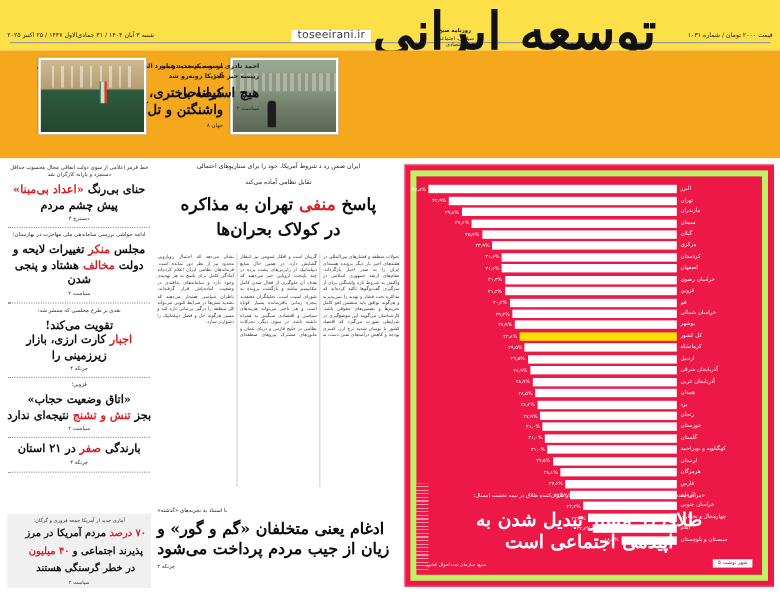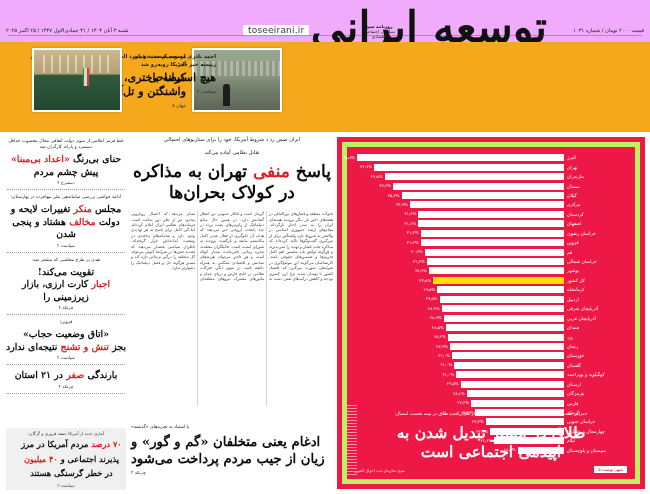--- a/index.html
+++ b/index.html
@@ -17,21 +17,21 @@
     height: 494px;
     overflow: hidden;
     background: #ffffff;
   }
 
   
   .top-strip {
     position: absolute;
     top: 0; left: 0;
     width: 650px; height: 42px;
-    background: #f0abfc;
+    background: #fde047;
   }
   .top-rule {
     position: absolute;
     top: 35px; left: 8px;
     width: 634px; height: 1px;
     background: #9a9a9a;
   }
   .date-line {
     position: absolute;
     top: 27px; left: 6px;
@@ -242,21 +242,21 @@
     text-align: right;
   }
   .cc-kicker {
     font-size: 5.2px;
     line-height: 7.6px;
     color: #1c1c1c;
     text-align: center;
     margin-bottom: 5px;
   }
   .cc-head {
-    font-size: 17px;
+    font-size: 14px;
     line-height: 21px;
     font-weight: bold;
     font-family: "DejaVu Serif", "Liberation Serif", serif;
     color: #0b0b0b;
     text-align: center;
     letter-spacing: -.3px;
   }
   .cc-head .red { color: #d81f26; }
   .cc-body {
     margin-top: 8px;

